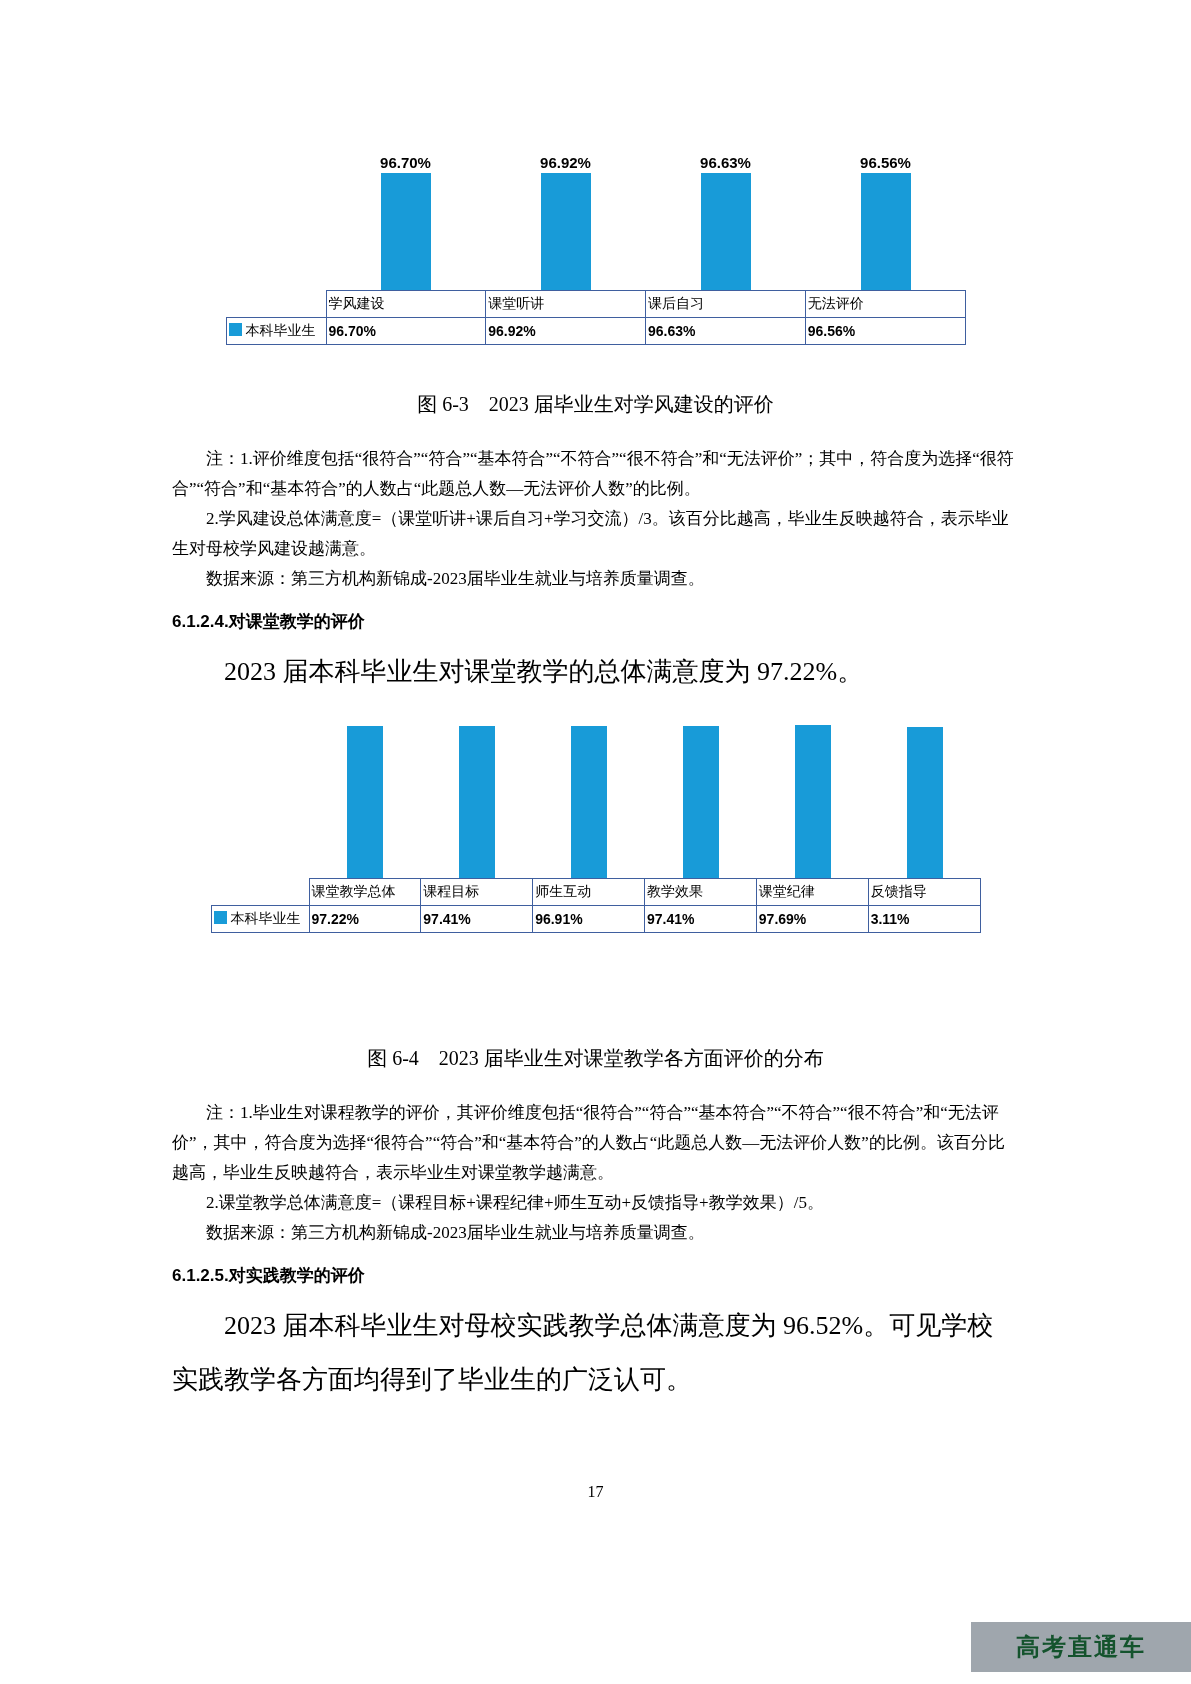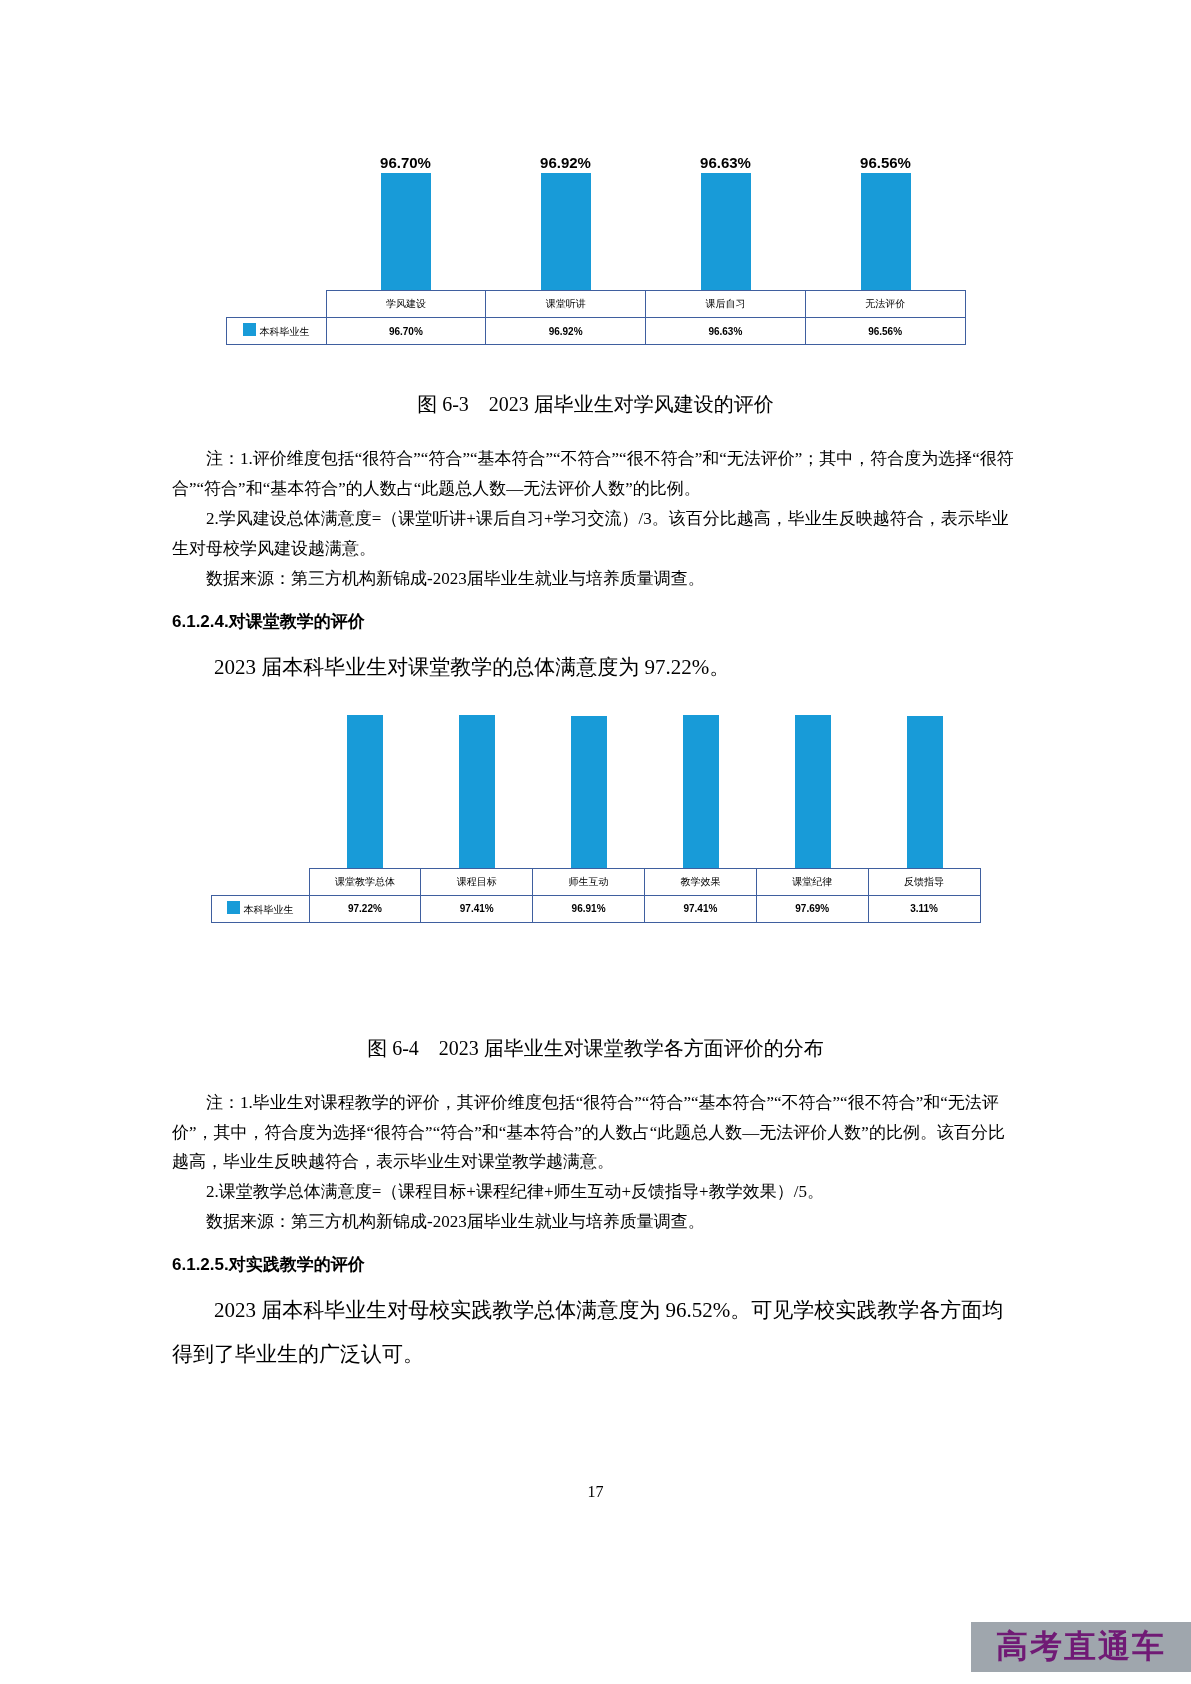--- a/index.html
+++ b/index.html
@@ -24,47 +24,47 @@
   .bars1 { grid-template-columns:repeat(4,1fr); width:640px; margin-left:100px; height:140px; }
   .bars2 { grid-template-columns:repeat(6,1fr); width:672px; margin-left:98px; height:153px; }
   .bar-col { display:flex; flex-direction:column; align-items:center; justify-content:flex-end; height:100%; }
   .bar-label { font-family:"Liberation Sans","DejaVu Sans",sans-serif; font-size:15px; font-weight:700; margin-bottom:2px; white-space:nowrap; }
   .bar { width:50px; background:#189bd8; }
   .chart2 .bar { width:36px; }
 
   table.ctable { border-collapse:collapse; table-layout:fixed; }
   .ctable1 { width:740px; }
   .ctable2 { width:770px; }
-  .ctable td { border:1px solid #3f5f9f; height:27px; text-align:center; vertical-align:middle; font-size:10px; padding:0 2px; }
+  .ctable td { border:1px solid #3f5f9f; height:27px; text-align:left; vertical-align:middle; font-size:14px; padding:0 2px; }
   .ctable td.legend-spacer { border:none; background:#fff; }
   .ctable td.hcell { font-family:"Liberation Serif","DejaVu Serif",serif; }
   .ctable td.vcell { font-family:"Liberation Sans","DejaVu Sans",sans-serif; font-weight:700; }
   .ctable td.legend-cell { font-family:Liberation Serif, serif; white-space:nowrap; }
   .swatch { display:inline-block; width:13px; height:13px; background:#189bd8; margin-right:4px; vertical-align:-1px; }
 
   
   .fig-caption { text-align:center; font-size:20px; }
   .cap1 { margin-top:46px; }
   .cap2 { margin-top:112px; }
 
   .notes { margin-top:26px; font-size:17px; line-height:1.76; }
   .notes p { text-indent:2em; }
 
   .sec-heading { margin-top:16px; font-family:"Liberation Sans","DejaVu Sans",sans-serif; font-weight:700; font-size:17px; }
-  .body-para { margin-top:12px; font-size:21px; line-height:2.1; text-indent:2em; }
+  .body-para { margin-top:12px; font-size:26px; line-height:2.1; text-indent:2em; }
 
   .page-number { position:absolute; left:0; right:0; top:1483px; text-align:center; font-size:16px; }
 
   .watermark {
     position:absolute; right:0; top:1622px;
     width:220px; height:50px;
     background:#9fa6ad;
-    color:#701a75;
+    color:#14532d;
     font-family:"Liberation Sans","DejaVu Sans",sans-serif;
-    font-size:32px; font-weight:700;
+    font-size:24px; font-weight:700;
     display:flex; align-items:center; justify-content:center;
     letter-spacing:2px;
   }
 </style>
 </head>
 <body>
 
 <div class="page">
   <div class="content">
 

